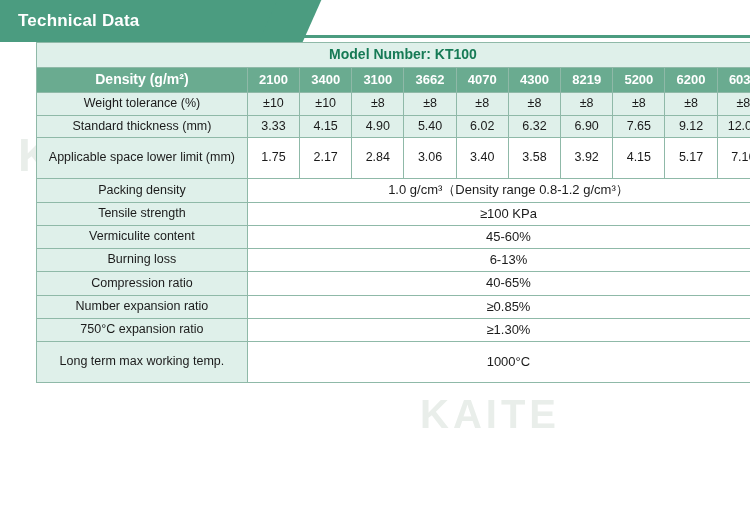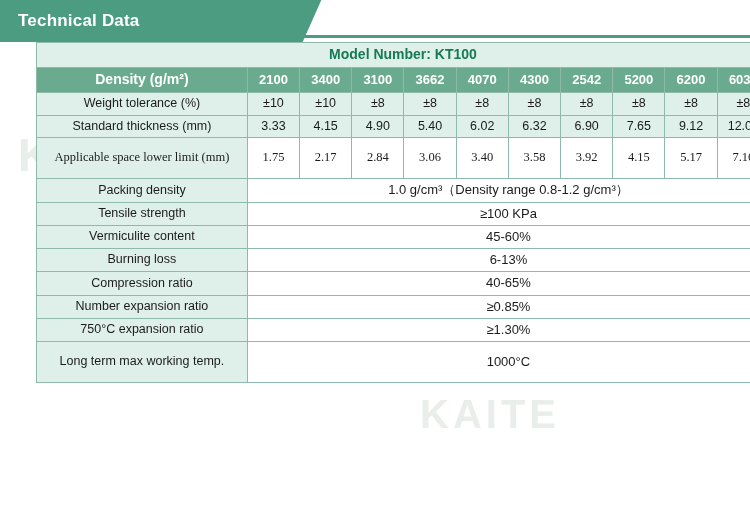--- a/index.html
+++ b/index.html
@@ -107,21 +107,21 @@
     height: 25px;
   }
   .head-row td.label-cell {
     font-size: 14px;
   }
   .label-cell {
     width: 210px;
     text-align: center;
   }
   .row-alt td { background: #dff0ea; }
-  .row-plain td { background: #ffffff; font-family: Liberation Serif, serif; }
+  .row-plain td { background: #ffffff; }
   td.label-tint { background: #dff0ea; }
   .tall { height: 41px; }
   .merge-cell {
     background: #ffffff;
     font-size: 13px;
   }
 </style>
 </head>
 <body>
 
@@ -149,21 +149,21 @@
         </tr>
 
         <tr class="head-row">
           <td class="label-cell">Density (g/m²)</td>
           <td>2100</td>
           <td>3400</td>
           <td>3100</td>
           <td>3662</td>
           <td>4070</td>
           <td>4300</td>
-          <td>2542</td>
+          <td>8219</td>
           <td>5200</td>
           <td>6200</td>
           <td>6030</td>
         </tr>
 
         <tr class="row-alt">
           <td class="label-cell">Weight tolerance (%)</td>
           <td>±10</td>
           <td>±10</td>
           <td>±8</td>

